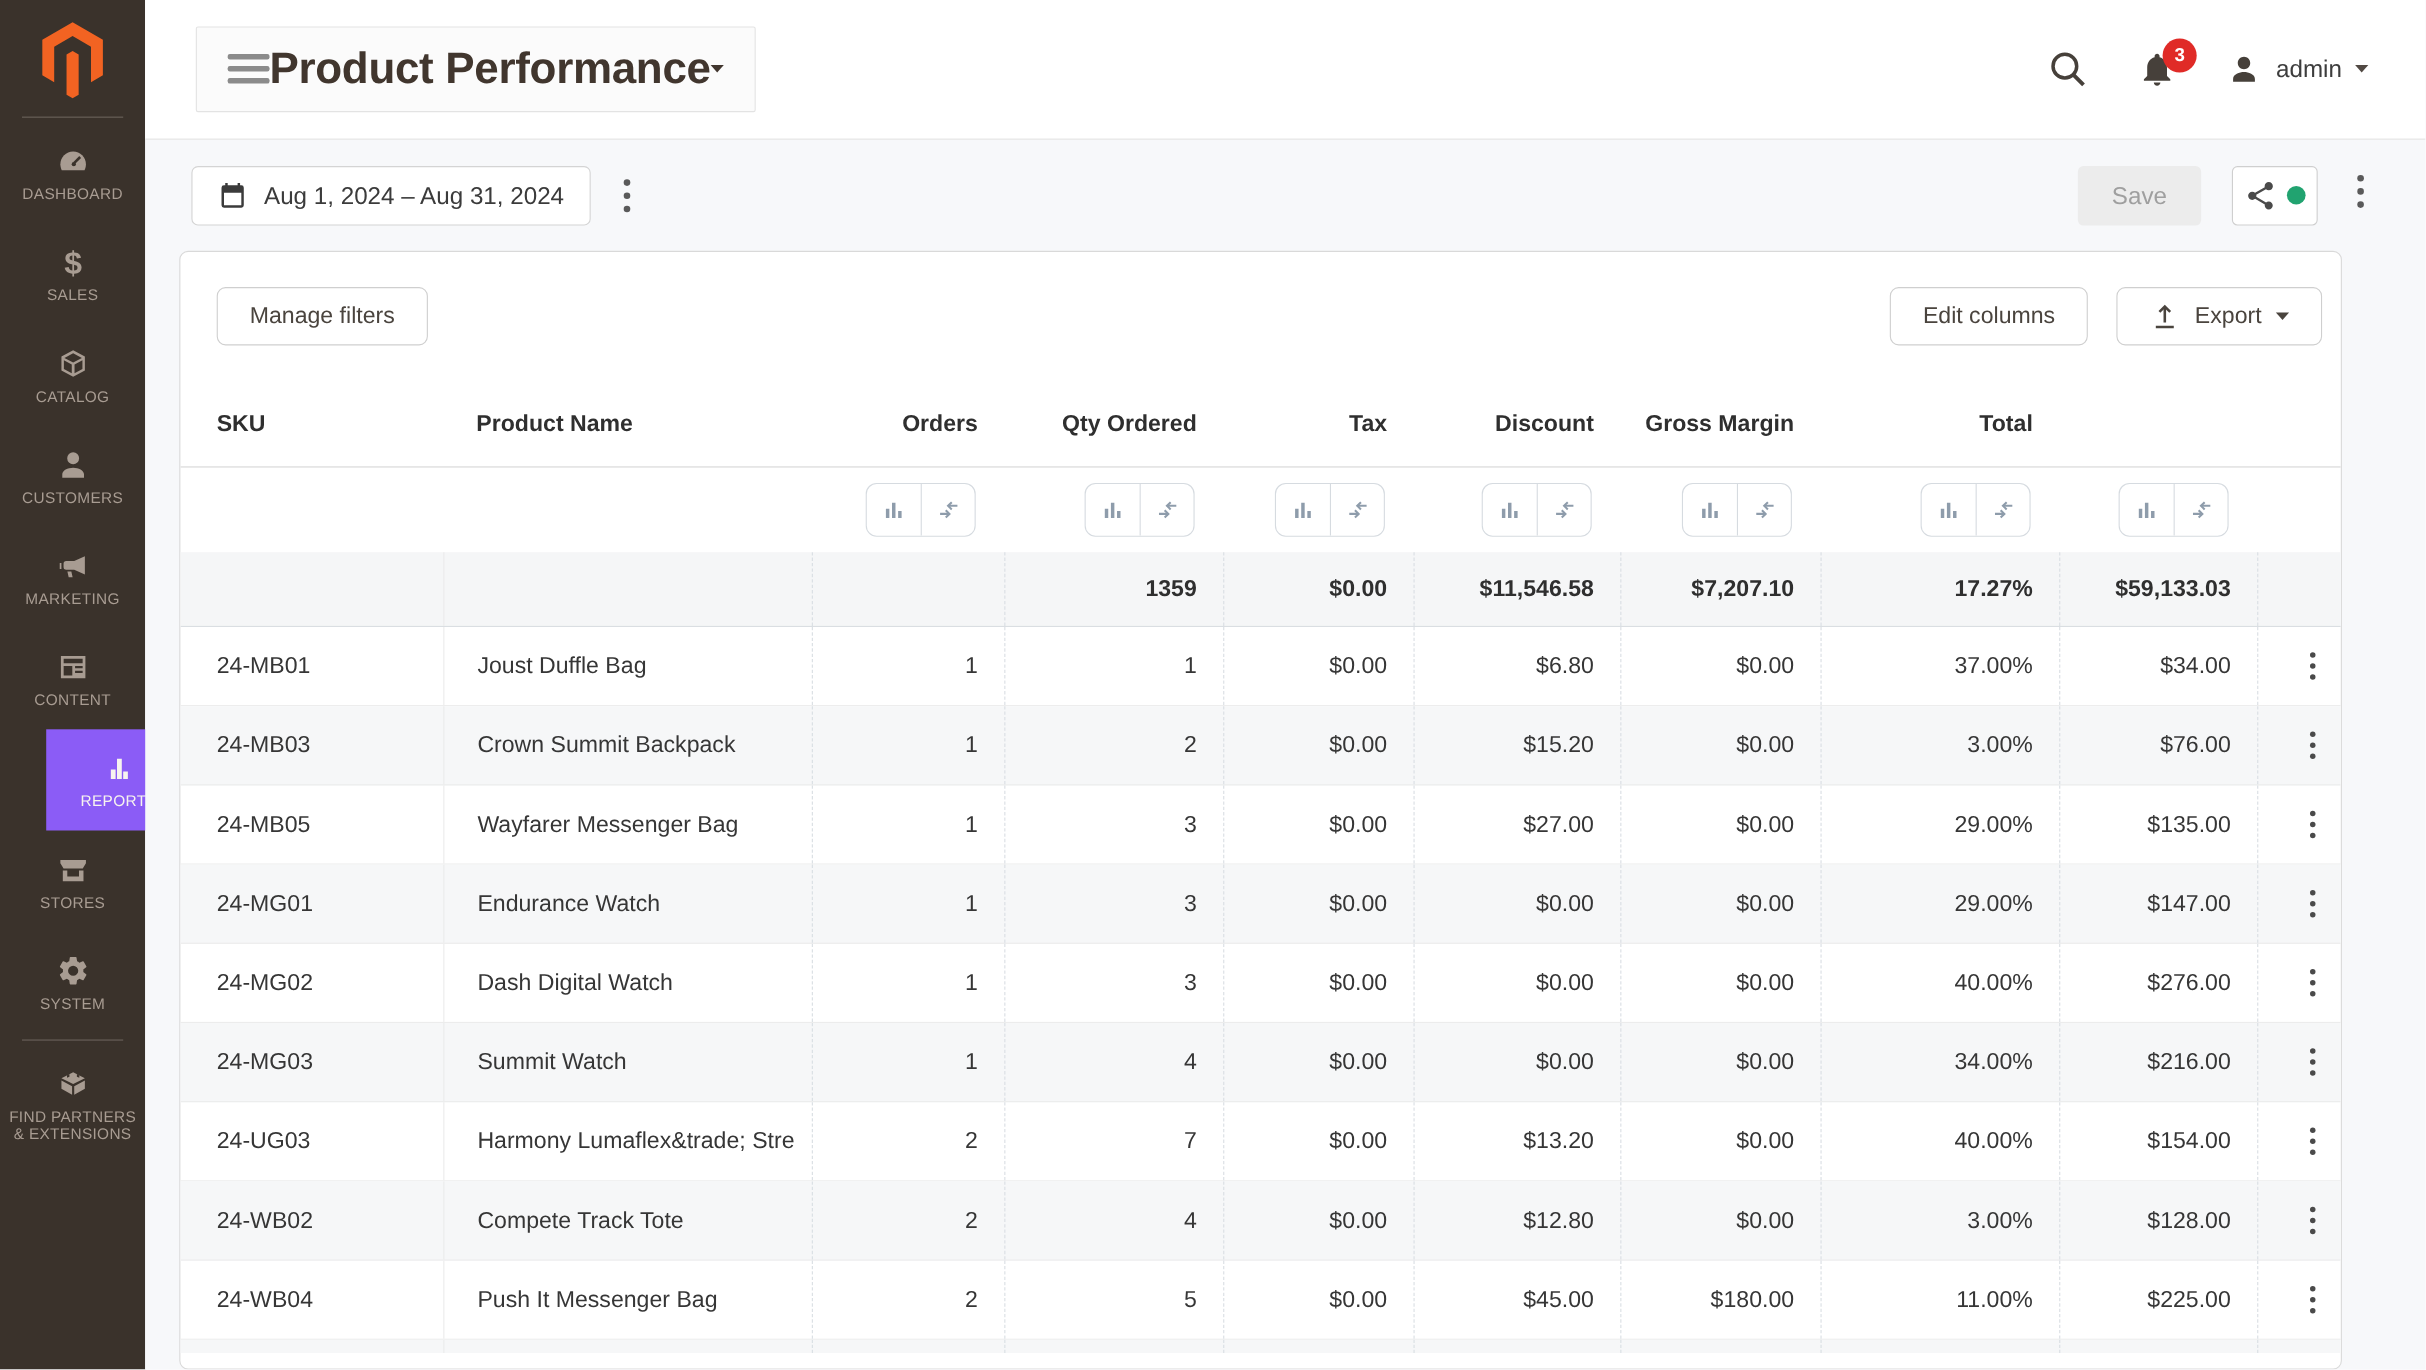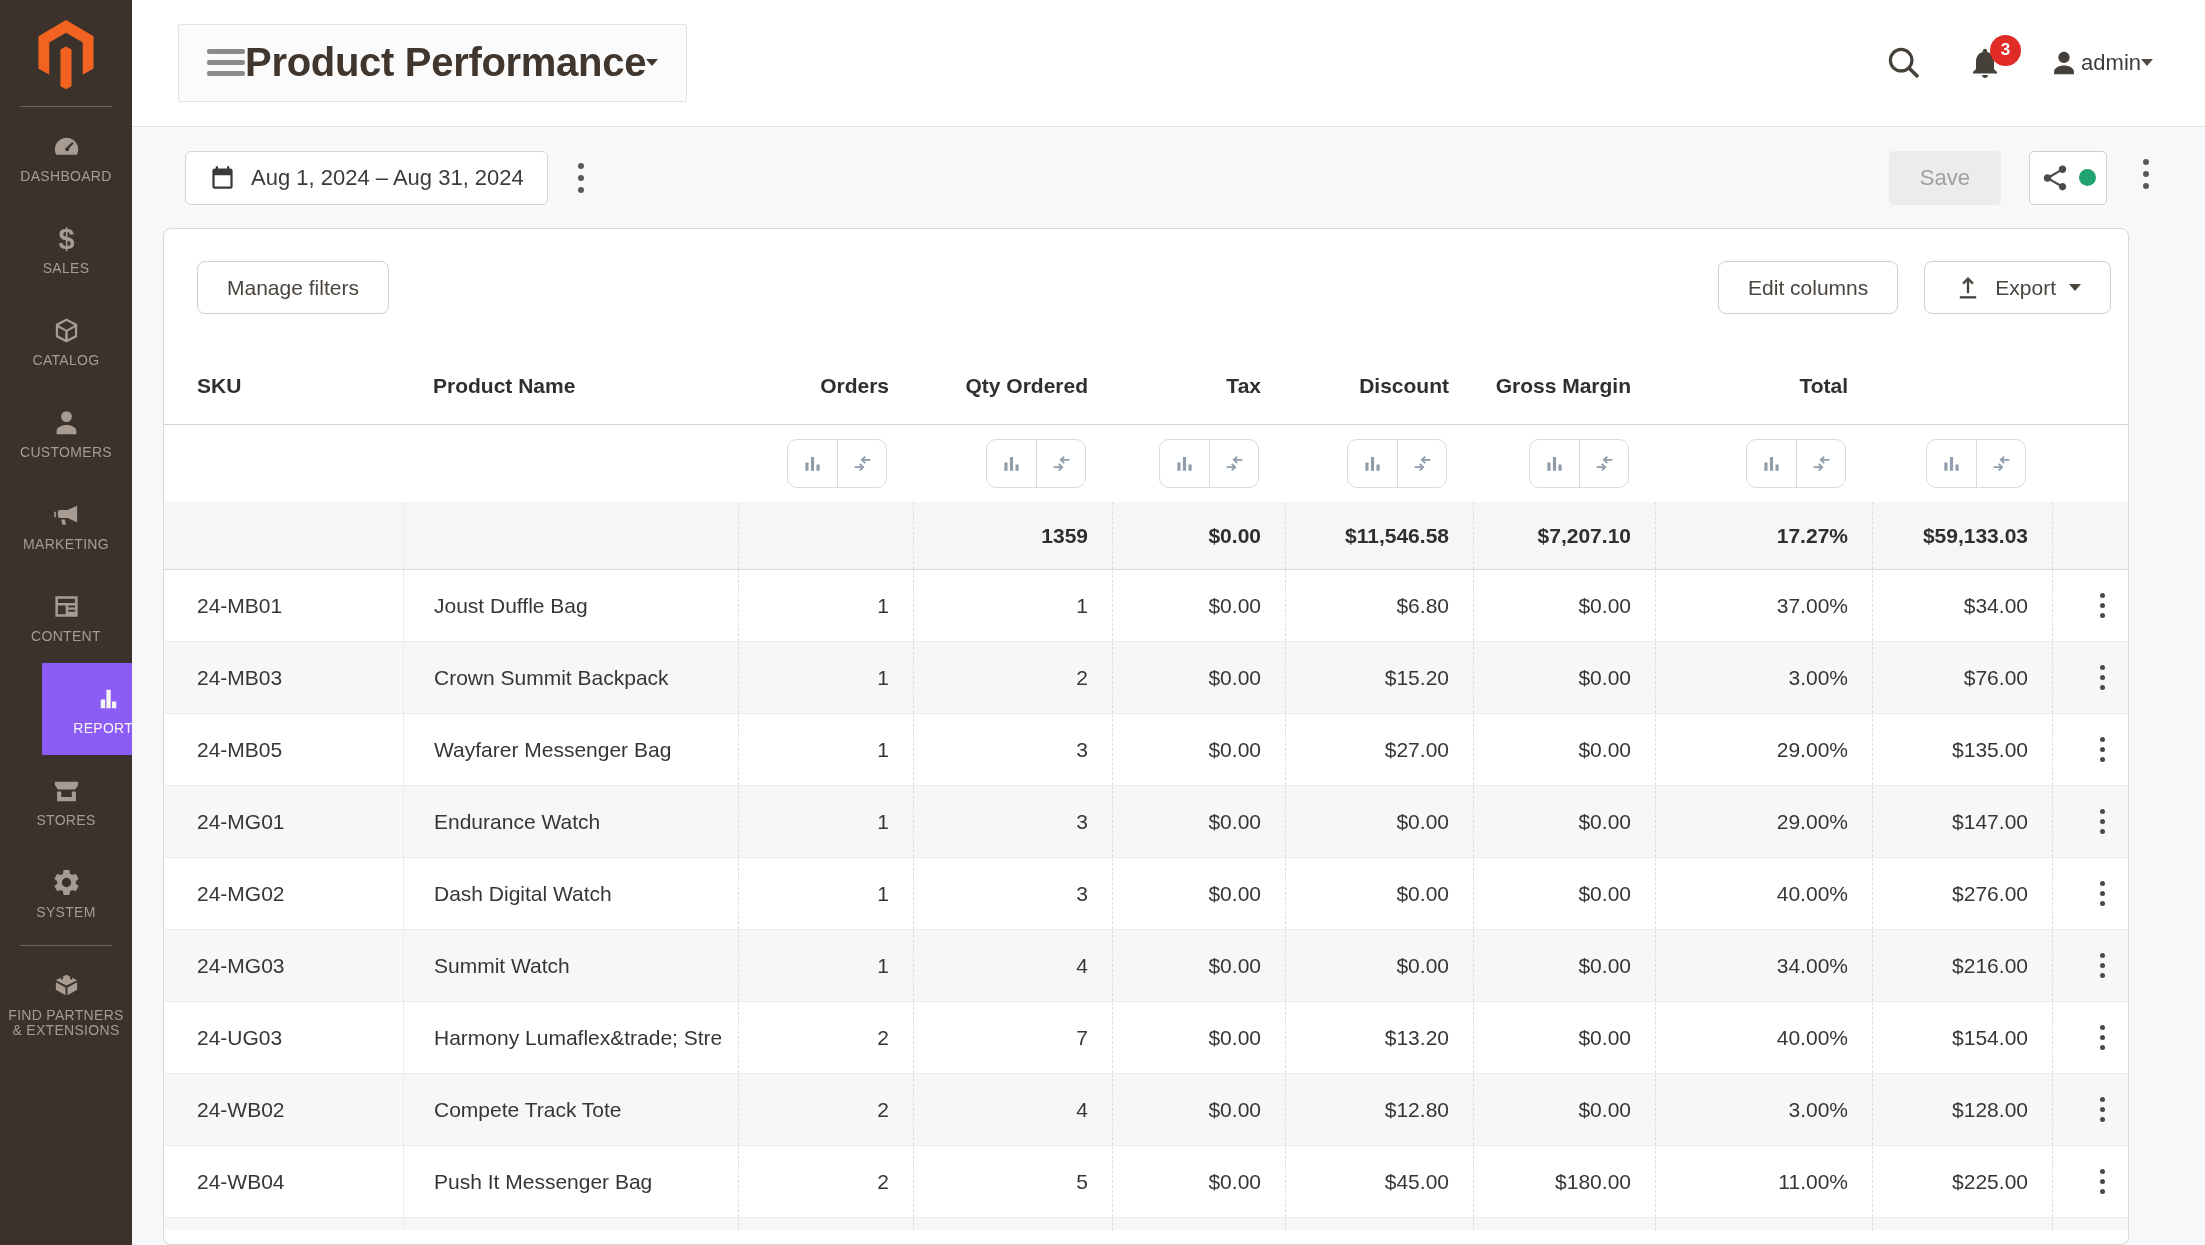--- a/index.html
+++ b/index.html
@@ -27,25 +27,25 @@
   .title-box { height:78px; background:#fbfbfb; border:1px solid #e3e3e3; border-radius:2px; display:flex; align-items:center; padding:0 28px; cursor:pointer; }
   .hamburger { width:38px; height:27px; display:flex; flex-direction:column; justify-content:space-between; }
   .hamburger i { display:block; height:5px; background:#8b8b8b; border-radius:2px; }
   .page-title { font-size:40px; color:#41362e; letter-spacing:-.3px; white-space:nowrap; }
   .caret { width:0; height:0; border-left:8px solid transparent; border-right:8px solid transparent; border-top:9px solid #41362e; }
   .caret.sm { border-left-width:6px; border-right-width:6px; border-top-width:7px; }
   .topbar-right { margin-left:auto; display:flex; align-items:center; gap:44px; color:#46403a; }
   .icon-btn { background:none; border:none; cursor:pointer; color:#46403a; display:grid; place-items:center; }
   .bell-wrap { position:relative; }
   .badge { position:absolute; top:-10px; right:-18px; min-width:31px; height:31px; background:#e02b27; color:#fff; border-radius:16px; font-size:17px; font-weight:bold; display:grid; place-items:center; }
-  .admin-btn { display:flex; align-items:center; background:none; border:none; cursor:pointer; color:#46403a;justify-content:space-between; }
+  .admin-btn { display:flex; align-items:center; gap:12px; background:none; border:none; cursor:pointer; color:#46403a;justify-content:space-between; }
   .admin-name { font-size:22px; color:#3d3d3d; }
 
   
-  .toolbar { height:110px; display:flex; align-items:center; padding:0 48px 0 53px; }
+  .toolbar { height:110px; display:flex; align-items:center; padding:0 48px 0 42px; }
   .date-chip { height:54px; background:#fff; border:1px solid #d4d4d4; border-radius:6px; display:flex; align-items:center; gap:15px; padding:0 23px; font-size:22px; color:#3b3b3b; cursor:pointer; }
   .kebab { background:none; border:none; cursor:pointer; display:flex; flex-direction:column; gap:6px; padding:8px; }
   .kebab i { width:6px; height:6px; border-radius:50%; background:#5a5a5a; }
   .tb-kebab { margin-left:22px; }
   .toolbar-right { margin-left:auto; display:flex; align-items:flex-start; gap:28px; }
   .save-btn { height:54px; padding:0 31px; border:none; border-radius:5px; background:#ececec; color:#9f9f9f; font-size:22px; cursor:default; }
   .share-btn { height:54px; width:78px; background:#fff; border:1px solid #cfcfcf; border-radius:5px; display:flex; align-items:center; justify-content:center; gap:9px; cursor:pointer; color:#4a4a4a; }
   .green-dot { width:17px; height:17px; border-radius:50%; background:#21a370; }
 
   

